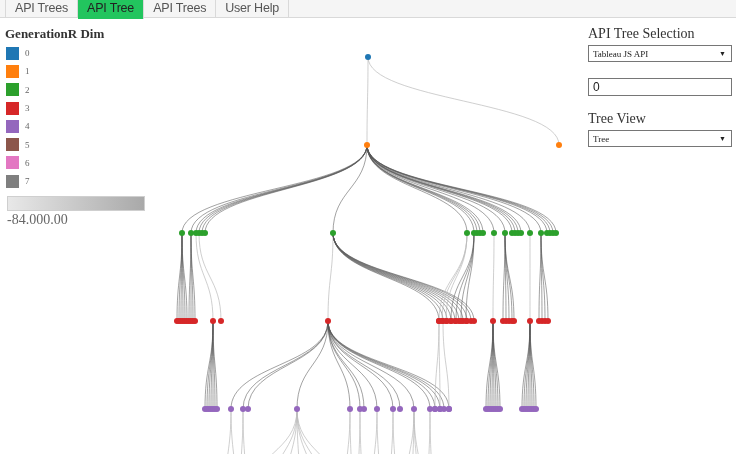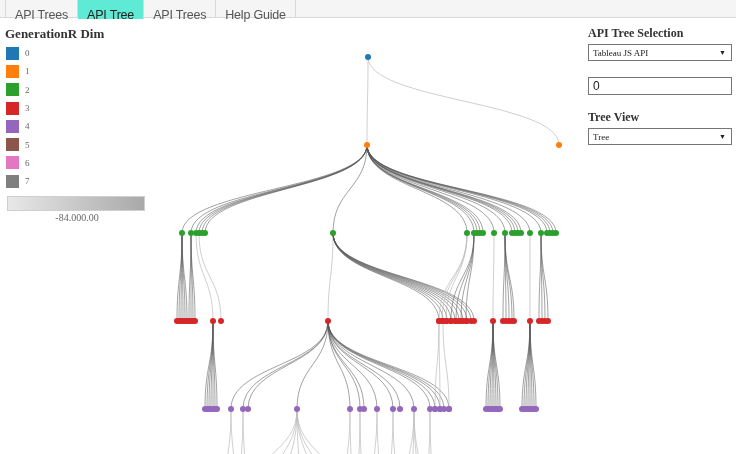--- a/index.html
+++ b/index.html
@@ -8,39 +8,39 @@
     width: 736px; height: 454px; overflow: hidden; background: #ffffff;
     font-family: "Liberation Serif", serif; position: relative;
   }
   .tabbar {
     position: absolute; left: 0; top: 0; width: 736px; height: 18px;
     background: #f5f5f5; border-bottom: 1px solid #d9d9d9; display: flex;
     font-family: "Liberation Sans", sans-serif;
   }
   .tab-spacer { width: 6px; border-right: 1px solid #d9d9d9; }
   .tab {
-    padding: 7px 9px; font-size: 12.5px; color: #555; line-height: 17px;
+    padding: 0 9px; font-size: 12.5px; color: #555; line-height: 17px;
     border-right: 1px solid #d9d9d9; cursor: pointer; white-space: nowrap;
     letter-spacing: -0.2px;
   }
-  .tab.active { background: #5eead4; color: #222; height: 19px; }
+  .tab.active { background: #22c55e; color: #222; height: 19px; }
   .legend { position: absolute; left: 5px; top: 26px; }
   .legend-title { font-size: 13px; font-weight: bold; color: #333; margin-bottom: 2px; }
   .legend-item { display: flex; align-items: center; height: 18.3px; }
   .swatch { width: 13px; height: 13px; margin-left: 1px; margin-right: 6px; }
   .legend-label { font-size: 9px; color: #666; }
   .grad-legend { position: absolute; left: 5px; top: 196px; width: 142px; }
   .grad-title { font-size: 10.5px; font-weight: bold; color: #333; margin-bottom: 3px; }
   .grad-bar {
     margin-left: 2px; width: 138px; height: 15px;
     background: linear-gradient(to right, #e8e8e8, #a9a9a9); border: 1px solid #cfcfcf;
   }
-  .grad-ticks { display: flex; justify-content: center; font-size: 10px; color: #666; margin-left: 2px; width: 140px; margin-top: 1px; }
+  .grad-ticks { display: flex; justify-content: flex-start; font-size: 14px; color: #666; margin-left: 2px; width: 140px; margin-top: 1px; }
   .controls { position: absolute; left: 588px; top: 26px; width: 144px; }
-  .ctrl-label { font-size: 12px; font-weight: bold; color: #333; margin-bottom: 3px; }
+  .ctrl-label { font-size: 14px; font-weight: normal; color: #333; margin-bottom: 3px; }
   .select {
     width: 144px; height: 17px; border: 1px solid #767676; background: #fff;
     font-size: 9px; color: #222; display: flex; align-items: center;
     justify-content: space-between; padding: 0 5px 0 4px; cursor: pointer; margin-bottom: 16px;
   }
   .select .arrow { font-size: 7px; color: #222; }
   .text-input {
     width: 144px; height: 18px; border: 1px solid #767676; background: #fff;
     font-size: 12px; color: #222; padding: 0 4px; line-height: 16px; margin-bottom: 15px;
     font-family: "Liberation Sans", sans-serif;
@@ -48,21 +48,21 @@
   .tree-svg { position: absolute; left: 0; top: 0; }
 </style>
 </head>
 <body>
 
 <div class="tabbar">
   <div class="tab-spacer"></div>
   <div class="tab">API Trees</div>
   <div class="tab active">API Tree</div>
   <div class="tab">API Trees</div>
-  <div class="tab">Help Guide</div>
+  <div class="tab">User Help</div>
 </div>
 
 <svg class="tree-svg" width="736" height="454" id="tree-svg">
     <g>
       <path d="M368,57 C368,101 367,101 367,145" fill="none" stroke="#bbb" stroke-opacity="0.7" stroke-width="1"></path>
       <path d="M368,57 C368,101 559,101 559,145" fill="none" stroke="#bbb" stroke-opacity="0.7" stroke-width="1"></path>
       <path d="M367,145 C367,189 182,189 182,233" fill="none" stroke="#555" stroke-opacity="0.55" stroke-width="1"></path>
       <path d="M367,145 C367,189 191,189 191,233" fill="none" stroke="#555" stroke-opacity="0.55" stroke-width="1"></path>
       <path d="M367,145 C367,189 196,189 196,233" fill="none" stroke="#555" stroke-opacity="0.55" stroke-width="1"></path>
       <path d="M367,145 C367,189 199,189 199,233" fill="none" stroke="#555" stroke-opacity="0.55" stroke-width="1"></path>

